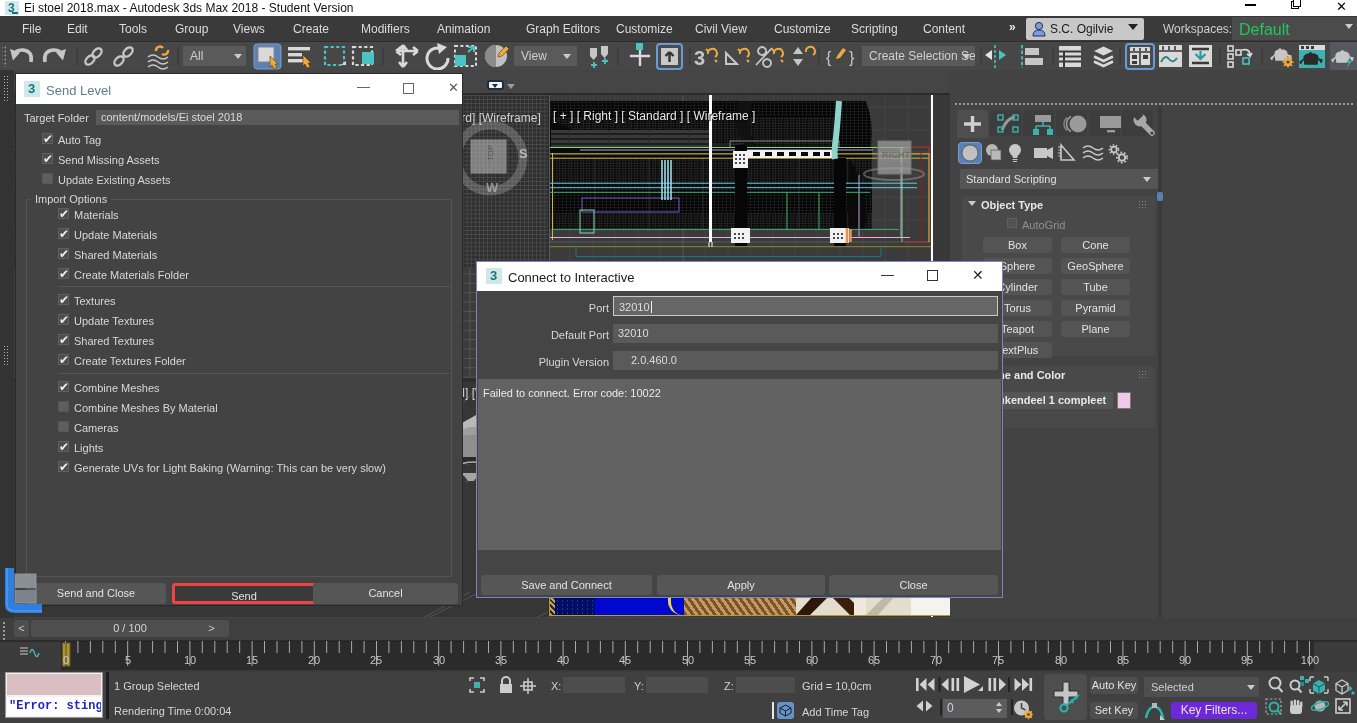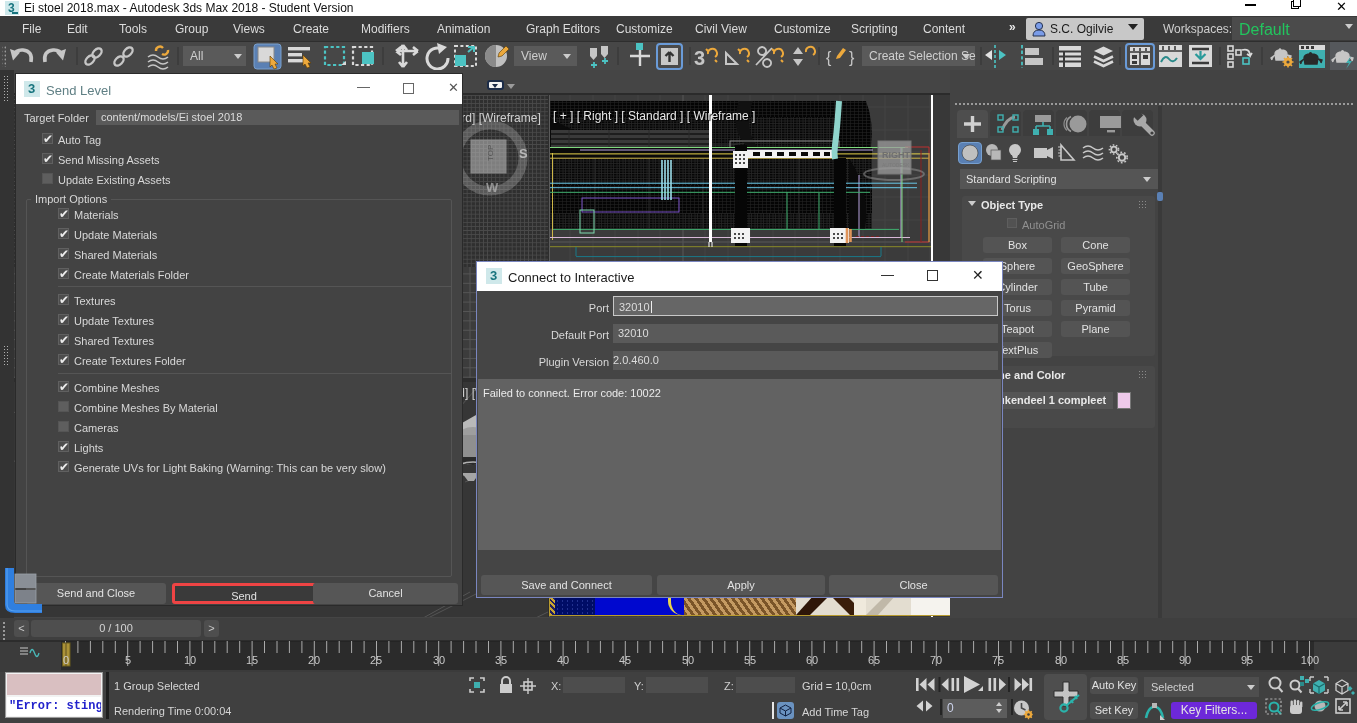--- a/index.html
+++ b/index.html
@@ -578,34 +578,34 @@
     <div class="abs" style="left:31px;top:8px;font-size:13px;color:#1a1a1a;">Connect to Interactive</div>
     <div class="abs" style="left:404px;top:13px;width:13px;height:1px;background:#333;"></div>
     <div class="abs" style="left:450px;top:8px;width:11px;height:11px;border:1px solid #333;"></div>
     <div class="abs" style="left:495px;top:5px;font-size:14px;color:#222;">✕</div>
 
     <div class="abs" style="left:0px;top:40px;width:132px;text-align:right;font-size:11px;color:#d8d8d8;">Port</div>
     <div class="fld" style="left:136px;top:34px;width:385px;height:20px;line-height:20px;padding-left:5px;background:#666;border:1px solid #c8c8c8;">32010<span style="border-left:1px solid #eee;margin-left:1px;"></span></div>
     <div class="abs" style="left:0px;top:67px;width:132px;text-align:right;font-size:11px;color:#d8d8d8;">Default Port</div>
     <div class="fld" style="left:136px;top:62px;width:385px;height:19px;line-height:19px;padding-left:5px;">32010</div>
     <div class="abs" style="left:0px;top:94px;width:132px;text-align:right;font-size:11px;color:#d8d8d8;">Plugin Version</div>
-    <div class="fld" style="left:136px;top:89px;width:385px;height:19px;line-height:19px;padding-left:0;">2.0.460.0</div>
+    <div class="fld" style="left:136px;top:89px;width:385px;height:19px;line-height:19px;padding-left:18px;">2.0.460.0</div>
 
     <div class="abs" style="left:1px;top:117px;width:523px;height:171px;background:#626262;"></div>
     <div class="abs" style="left:6px;top:125px;font-size:11px;color:#eaeaea;">Failed to connect. Error code: 10022</div>
 
     <div class="btn" style="left:4px;top:313px;width:171px;height:20px;line-height:20px;">Save and Connect</div>
     <div class="btn" style="left:180px;top:313px;width:168px;height:20px;line-height:20px;">Apply</div>
     <div class="btn" style="left:352px;top:313px;width:169px;height:20px;line-height:20px;">Close</div>
   </div>
 
   <div class="abs" id="timeline" style="left:0;top:618px;width:1357px;height:54px;background:#3f3f3f;">
     <div class="abs" style="left:2px;top:3px;width:4px;height:48px;background-image:radial-gradient(circle,#9a9a9a 35%,transparent 42%);background-size:4px 4px;"></div>
     <div class="btn" style="left:14px;top:2px;width:15px;height:17px;line-height:16px;background:#4e4e4e;color:#c8c8c8;">&lt;</div>
-    <div class="btn" style="left:31px;top:2px;width:170px;height:17px;line-height:16px;background:#4e4e4e;color:#d5d5d5;">0 / 100</div>
+    <div class="btn" style="left:31px;top:2px;width:198px;height:17px;line-height:16px;background:#4e4e4e;color:#d5d5d5;">0 / 100</div>
     <div class="btn" style="left:204px;top:2px;width:15px;height:17px;line-height:16px;background:#4e4e4e;color:#c8c8c8;">&gt;</div>
 
     <div class="abs" id="ruler" style="left:0;top:22px;width:1357px;height:32px;background:#3b3b3b;"></div>
     <div class="abs" style="left:61px;top:23px;width:1253px;height:29px;background:#2b2b2b;"></div>
     <svg class="abs" style="left:0;top:22px;" width="1357" height="32" viewBox="0 0 1357 32">
       <g stroke="#1f1f1f">
           <line x1="0" y1="1" x2="1357" y2="1"></line>
         </g>
       <g id="ticks" stroke="#aaaaaa" stroke-width="1">
           <line x1="65.5" y1="1" x2="65.5" y2="26"></line>

